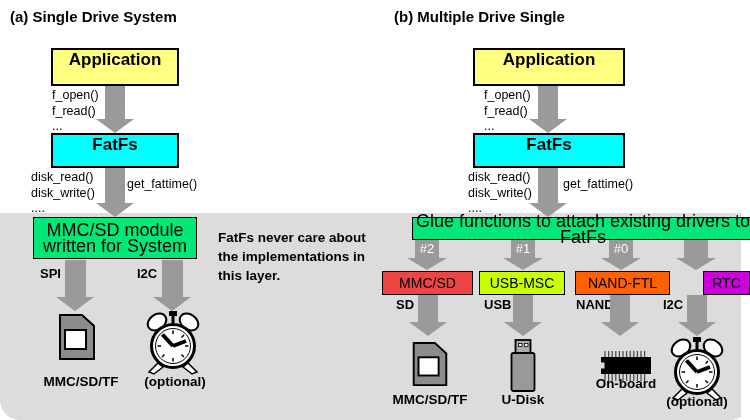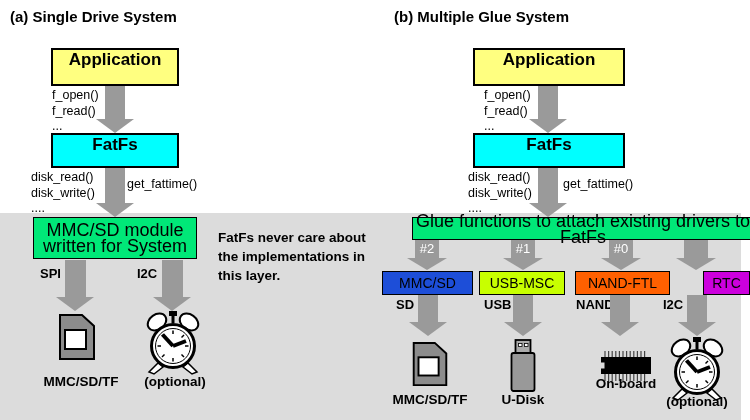--- a/index.html
+++ b/index.html
@@ -1,17 +1,17 @@
 <!DOCTYPE html>
 <html><head>
 <meta charset="utf-8">
 <style>
   html,body{margin:0;padding:0;background:#fff;}
   #stage{position:relative;width:750px;height:420px;background:#fff;overflow:hidden;
-         font-family:"Liberation Sans",sans-serif;color:#000;}
+         font-family:"Liberation Sans",sans-serif;color:#000;border-radius:20px;}
   .band{position:absolute;left:0;top:213px;width:741px;height:207px;}
   .h{position:absolute;font-weight:bold;font-size:15px;white-space:nowrap;}
   .box{position:absolute;border:2px solid #000;display:flex;align-items:flex-start;justify-content:center;
        font-weight:bold;font-size:17px;box-sizing:border-box;}
   .gbox{position:absolute;border:1px solid #000;display:flex;flex-direction:column;align-items:center;
         justify-content:center;font-size:18px;line-height:16px;text-align:center;box-sizing:border-box;}
   .dbox{position:absolute;border:1px solid #000;display:flex;align-items:center;justify-content:center;
         font-size:14px;height:24px;box-sizing:border-box;}
   .call{position:absolute;font-size:12.5px;line-height:15.5px;white-space:nowrap;}
   .bus{position:absolute;font-weight:bold;font-size:13px;white-space:nowrap;}
@@ -100,21 +100,21 @@
 
   <div class="dev" style="left:41px;top:374px;width:80px">
     <div>MMC/SD/TF</div>
   </div>
   <div class="dev" style="left:135px;top:374px;width:80px">
     <div>(optional)</div>
   </div>
 
   <div class="note" style="left:218px;top:228px">FatFs never care about the implementations in this layer.</div>
 
-  <div class="h" style="left:394px;top:8px">(b) Multiple Glue System</div>
+  <div class="h" style="left:394px;top:8px">(b) Multiple Drive Single</div>
 
   <div class="box" style="left: 473px; top: 48px; width: 152px; height: 38px; background: rgb(255, 255, 128);">
     <span>Application</span>
   </div>
 
   <div class="arr" style="left:529px;top:86px;height:47px;width:38px"></div>
 
   <div class="call" style="left:484px;top:88px">
     <div>f_open()</div>
     <div>f_read()</div>
@@ -140,21 +140,21 @@
 
   <div class="arr" style="left:407px;top:240px;height:30px;width:40px;--sw:24px;--hw:20px;--hh:12px"></div>
   <div class="arr" style="left:503px;top:240px;height:30px;width:40px;--sw:24px;--hw:20px;--hh:12px"></div>
   <div class="arr" style="left:601px;top:240px;height:30px;width:40px;--sw:24px;--hw:20px;--hh:12px"></div>
   <div class="arr" style="left:676px;top:240px;height:30px;width:40px;--sw:24px;--hw:20px;--hh:12px"></div>
 
   <div class="hash" style="left:415px;top:241px">#2</div>
   <div class="hash" style="left:511px;top:241px">#1</div>
   <div class="hash" style="left:609px;top:241px">#0</div>
 
-  <div class="dbox" style="left: 382px; top: 271px; width: 91px; background: #1d4ed8;">
+  <div class="dbox" style="left: 382px; top: 271px; width: 91px; background: #ef4444;">
     <span>MMC/SD</span>
   </div>
   <div class="dbox" style="left: 479px; top: 271px; width: 86px; background: rgb(200, 255, 0); justify-content: center;">
     <span>USB-MSC</span>
   </div>
   <div class="dbox" style="left: 575px; top: 271px; width: 95px; background: rgb(255, 96, 0);">
     <span>NAND-FTL</span>
   </div>
   <div class="dbox" style="left: 703px; top: 271px; width: 47px; background: rgb(204, 0, 221); align-items: center;">
     <span>RTC</span>

